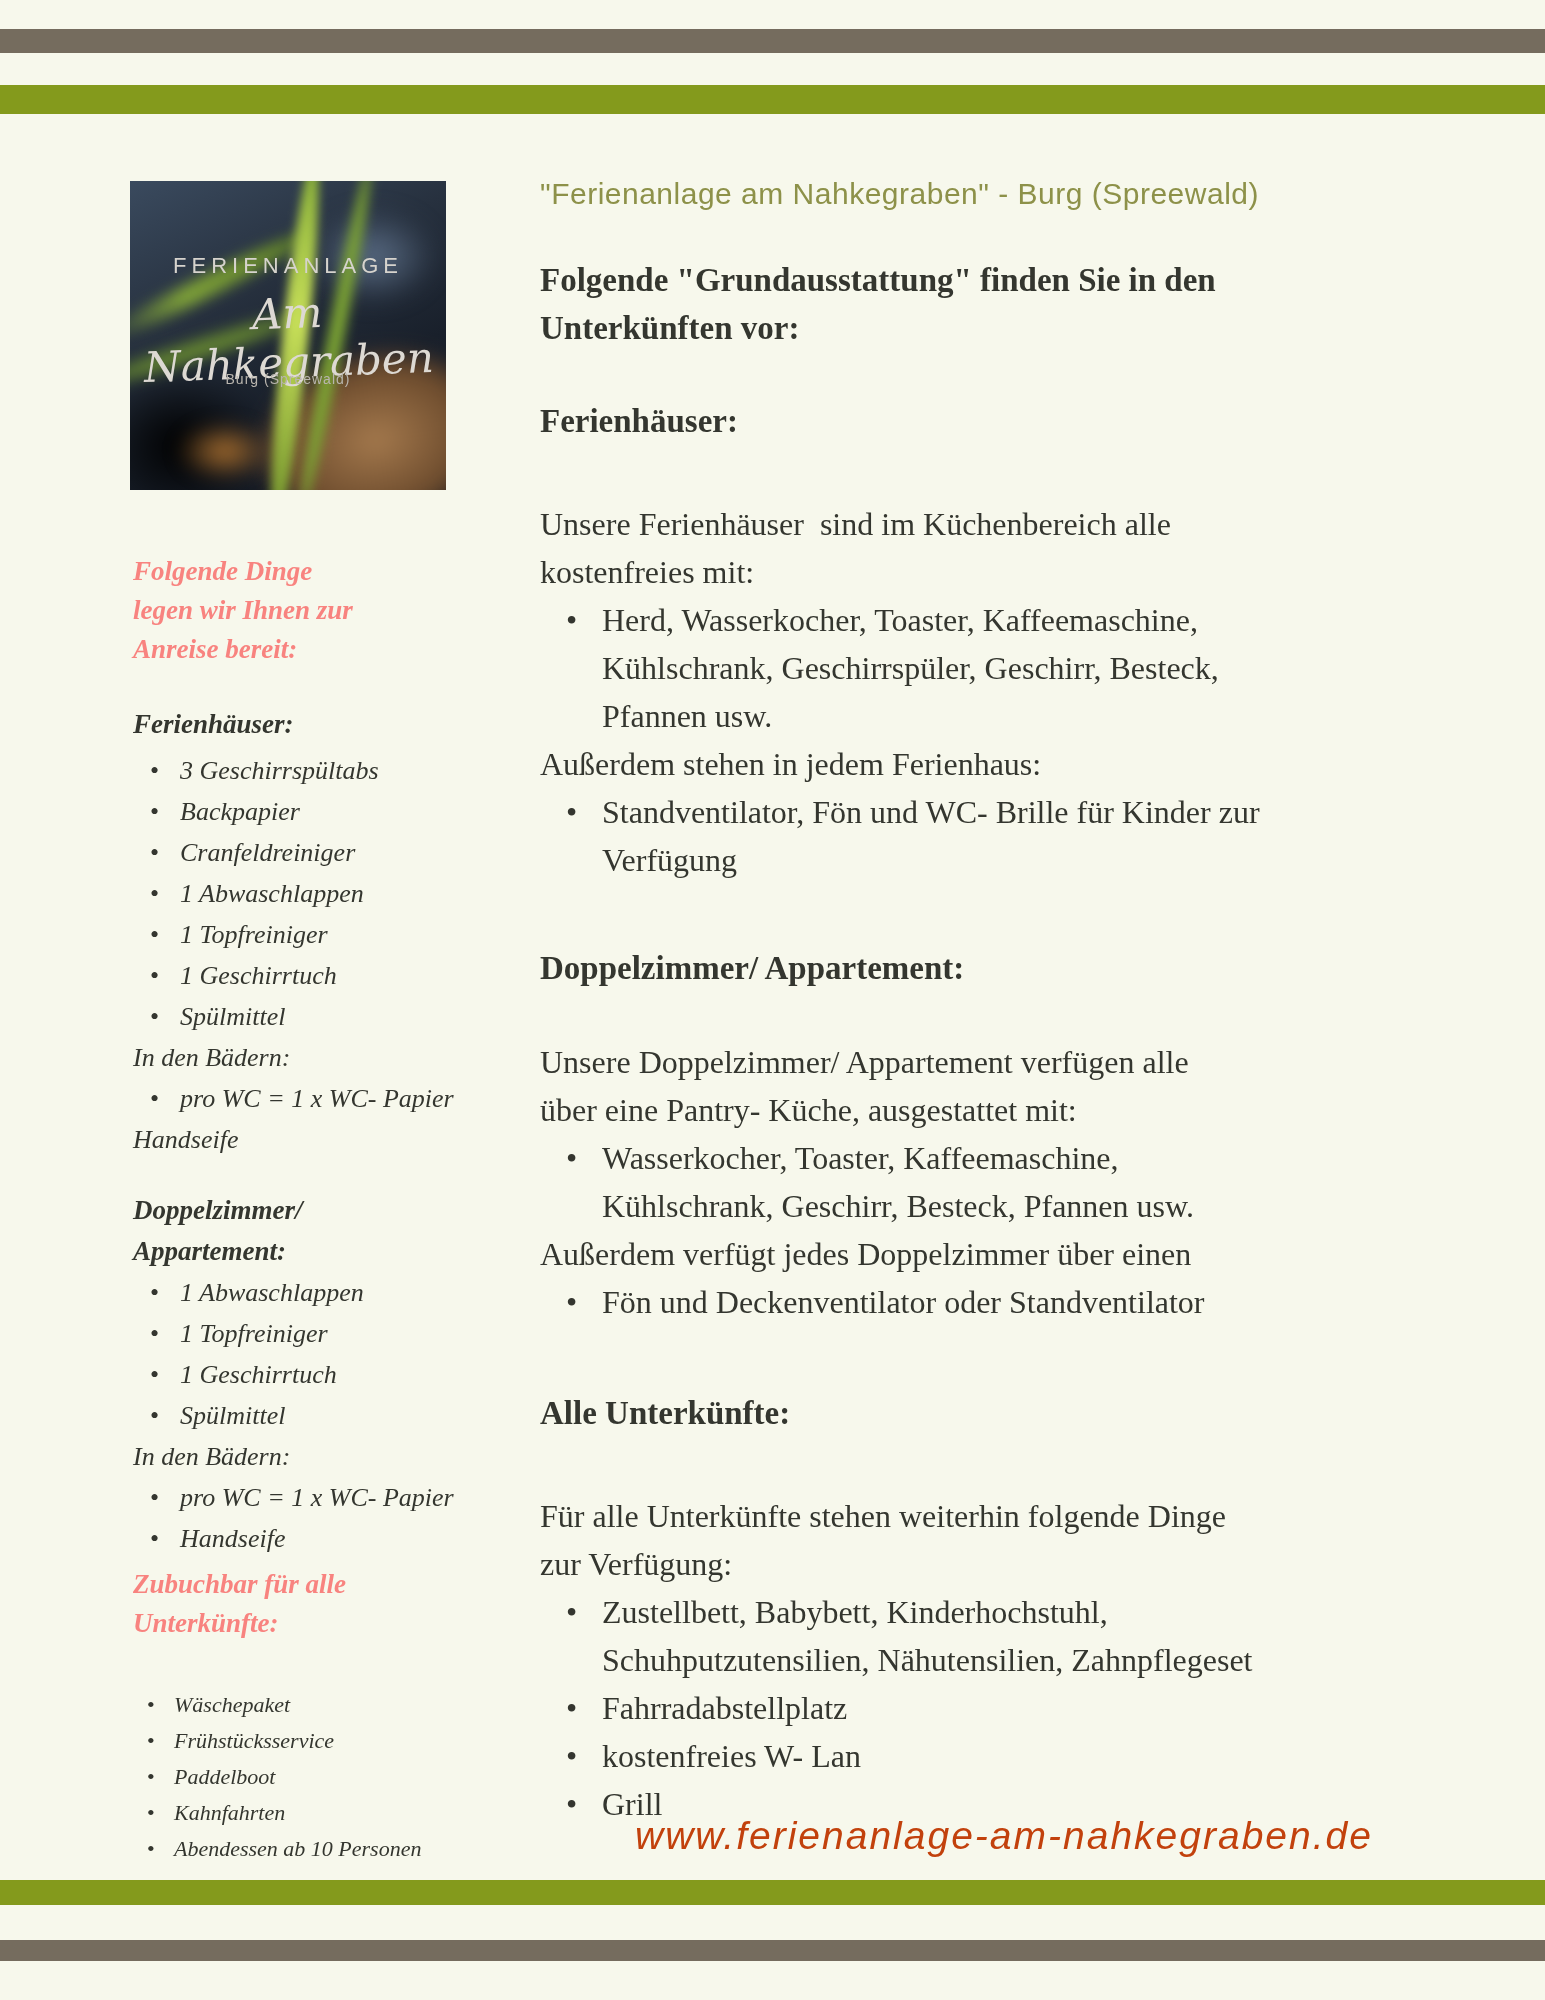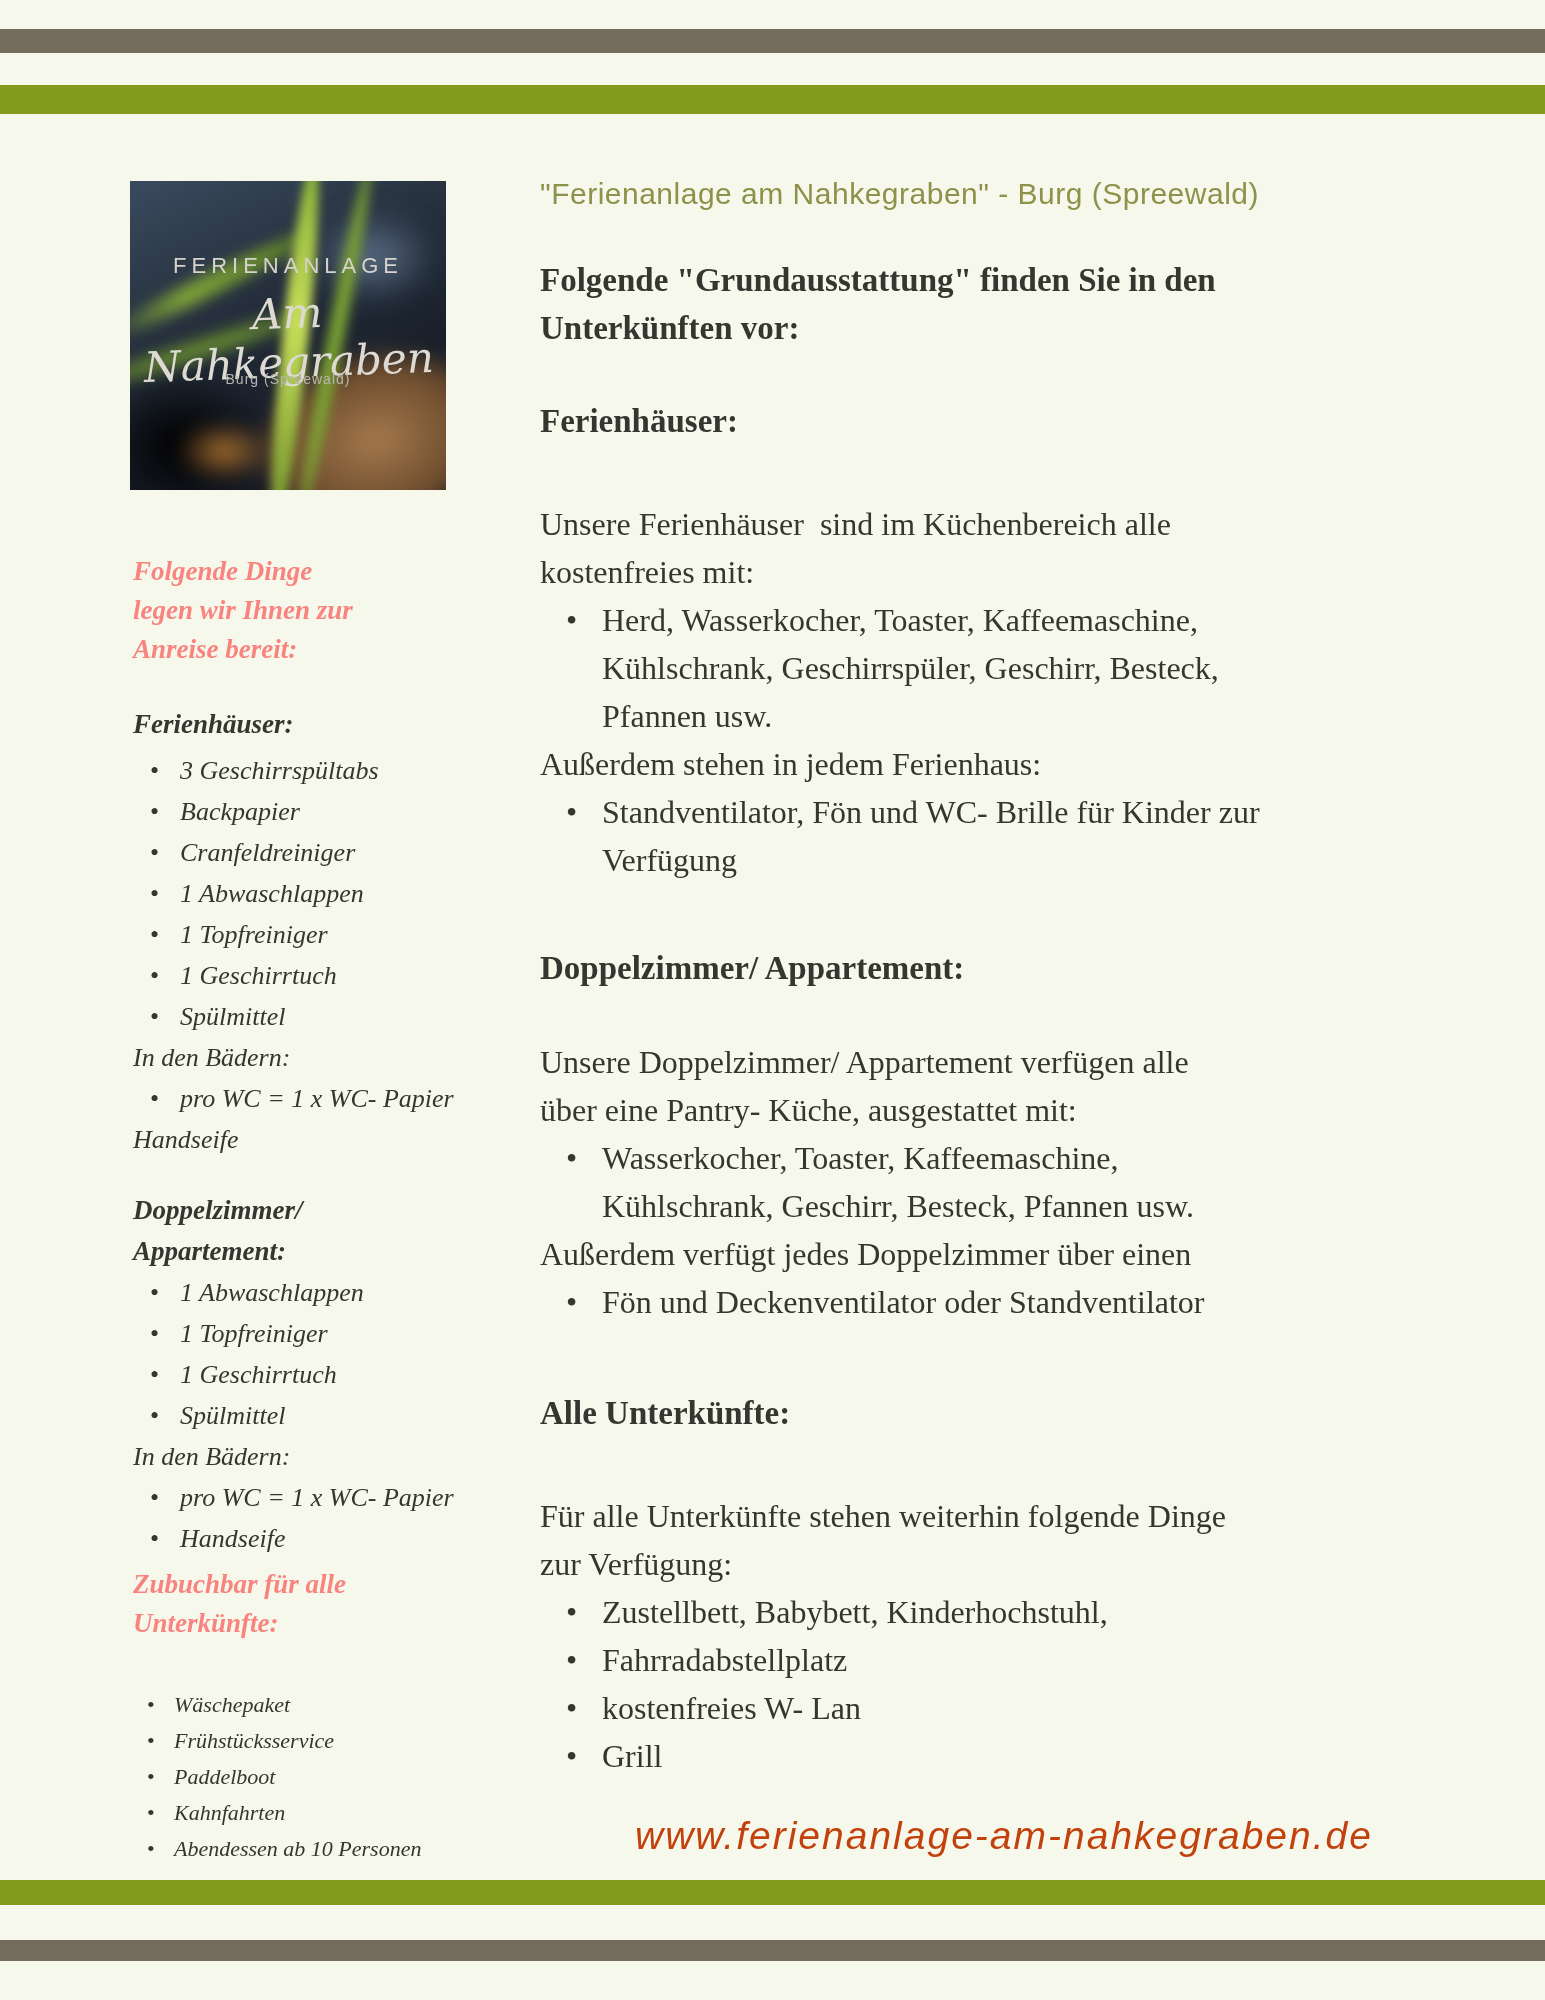--- a/index.html
+++ b/index.html
@@ -199,20 +199,21 @@
     <div class="mh">Alle Unterkünfte:</div>
   </div>
 
   <div class="abs main" style="top:1492px;">
     <div class="mline">Für alle Unterkünfte stehen weiterhin folgende Dinge</div>
     <div class="mline">zur Verfügung:</div>
     <div class="mbullet">
       <div class="mdot">•</div>
       <div class="mlines">
         <div class="mline">Zustellbett, Babybett, Kinderhochstuhl,</div>
+        <div class="mline">Schuhputzutensilien, Nähutensilien, Zahnpflegeset</div>
       </div>
     </div>
     <div class="mbullet">
       <div class="mdot">•</div>
       <div class="mlines">
         <div class="mline">Fahrradabstellplatz</div>
       </div>
     </div>
     <div class="mbullet">
       <div class="mdot">•</div>

